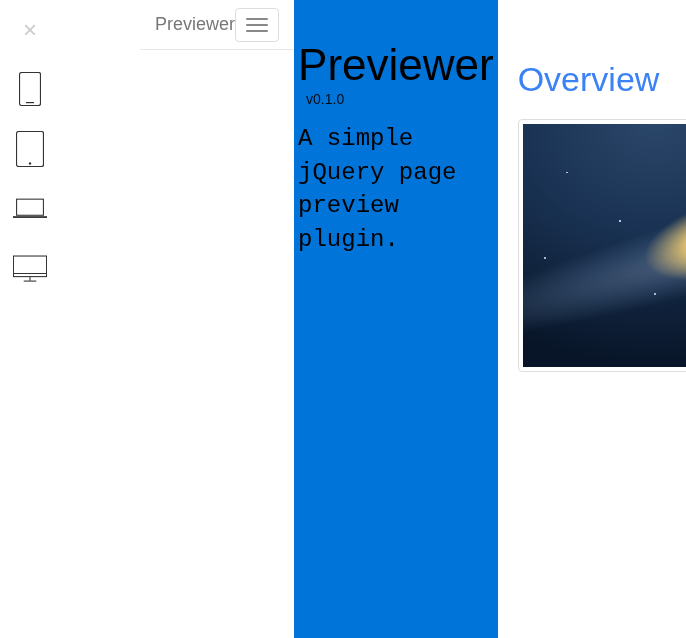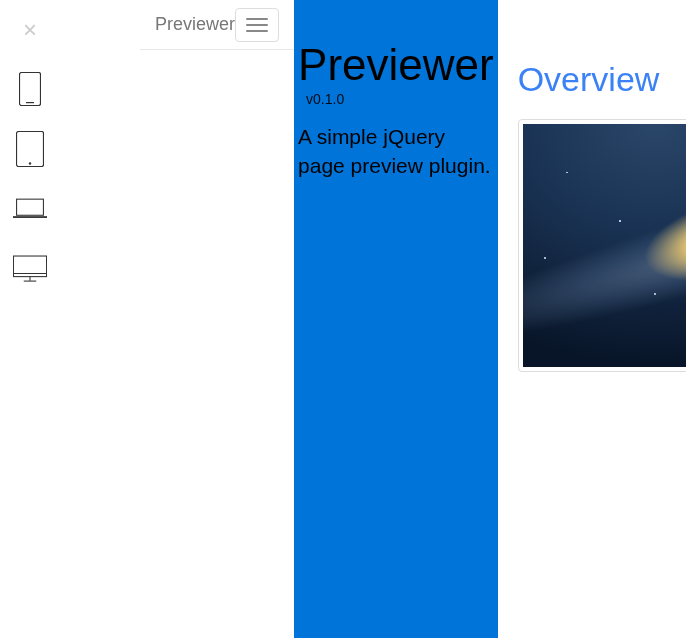--- a/index.html
+++ b/index.html
@@ -9,21 +9,21 @@
 .device-icon { width: 34px; height: 34px; display: flex; align-items: center; justify-content: center; margin-bottom: 26px; cursor: pointer; }
 .device-icon svg { display: block; }
 .content { position: absolute; left: 140px; top: 0; right: 0; bottom: 0; display: flex; flex-direction: row; }
 .navbar { height: 50px; background: #fff; border-bottom: 1px solid #e7e7e7; display: flex; align-items: center; justify-content: space-between; padding: 0 15px; }
 .brand { color: #777; font-size: 18px; font-weight: 400; }
 .hamburger { display: flex; flex-direction: column; gap: 4px; cursor: pointer; padding: 9px 10px; border: 1px solid #ddd; border-radius: 4px; }
 .hamburger span { display: block; width: 22px; height: 2px; background: #888; border-radius: 1px; }
 .hero { background: #0074d9; color: #000000; padding: 40px 4px 28px; }
 .hero-title { font-size: 44px; font-weight: 400; display: inline-block; vertical-align: baseline; }
 .hero-version { font-size: 14px; font-weight: 300; margin-left: 8px; opacity: 0.9; }
-.hero-sub { font-size: 21px; font-weight: 300; margin-top: 14px; line-height: 1.4; }
+.hero-sub { font-size: 24px; font-weight: 300; margin-top: 14px; line-height: 1.4; font-family: Liberation Mono, monospace; }
 .main { padding: 60px 20px 20px; }
 .section-title { font-size: 34px; font-weight: 400; color: #3b82f6; margin-bottom: 20px; }
 .preview-card { border: 1px solid #ddd; border-radius: 4px; padding: 4px; background: #fff; width: 450px; }
 .preview-img { width: 100%; height: 243px; background: #0a1830; position: relative; overflow: hidden; }
 .galaxy { position: absolute; top: 50%; left: 50%; width: 620px; height: 180px; background: radial-gradient(ellipse 40% 60% at 48% 45%, #fffbe0 0%, #f5e28a 12%, #d8bb6e 18%, transparent 35%), radial-gradient(ellipse 70% 28% at 50% 50%, rgba(200,210,230,0.35) 0%, rgba(120,150,190,0.25) 40%, transparent 75%); transform: translate(-50%, -52%) rotate(-16deg); filter: blur(0.5px); }
 .stars { position: absolute; inset: 0; }
 .stars::before, .stars::after { content:""; position:absolute; inset:0; background-repeat: repeat; }
 .stars::before { background-image: radial-gradient(1px 1px at 10% 20%, #cfd8e8 99%, transparent), radial-gradient(1px 1px at 30% 70%, #b8c8df 99%, transparent), radial-gradient(1px 1px at 60% 30%, #e0e8f5 99%, transparent), radial-gradient(1px 1px at 80% 80%, #c5d2e5 99%, transparent), radial-gradient(1px 1px at 50% 90%, #dbe4f0 99%, transparent), radial-gradient(1px 1px at 90% 15%, #cfd8e8 99%, transparent), radial-gradient(1px 1px at 5% 55%, #b8c8df 99%, transparent), radial-gradient(1px 1px at 22% 40%, #cfd8e8 99%, transparent), radial-gradient(1px 1px at 73% 60%, #cfd8e8 99%, transparent); background-size: 100% 100%; opacity: 0.9; }
 .preview-bg { background: radial-gradient(ellipse at 30% 0%, #2a4668 0%, #1a3354 30%, #081528 70%); position: absolute; inset:0; }
 </style>

